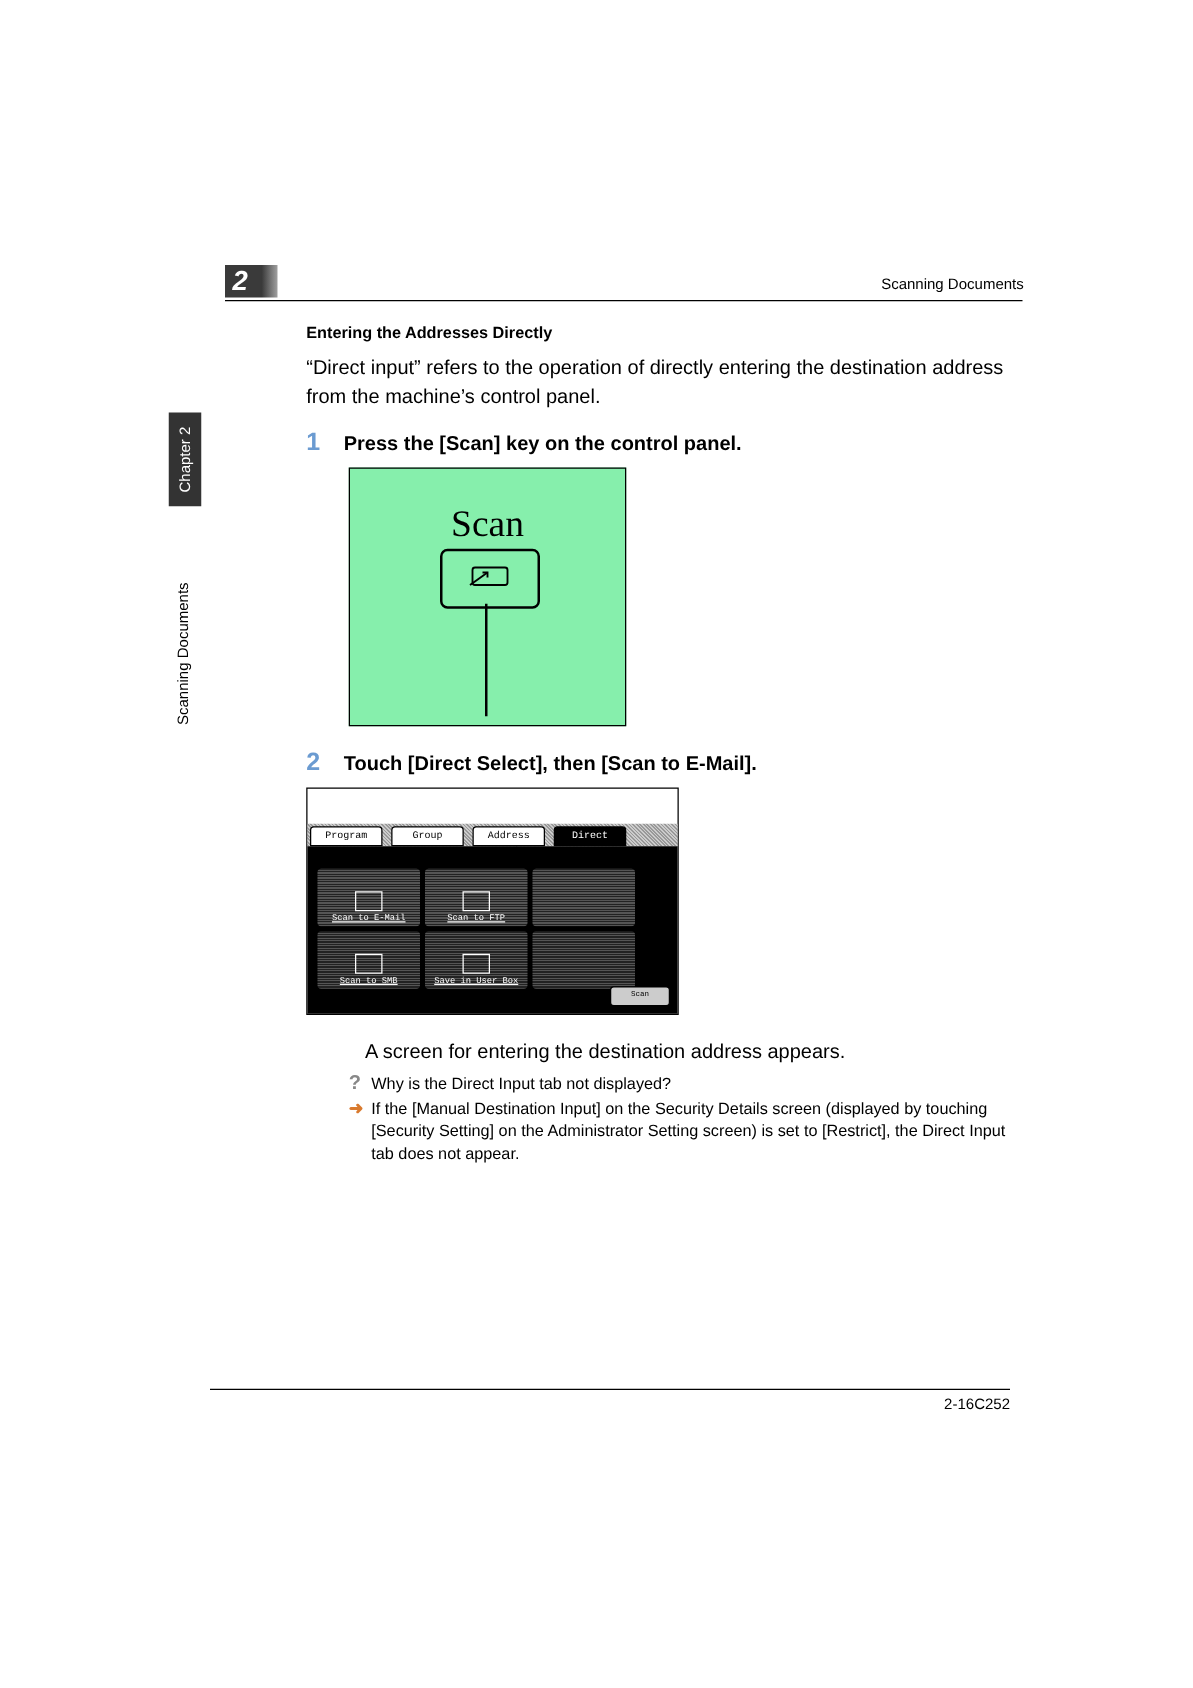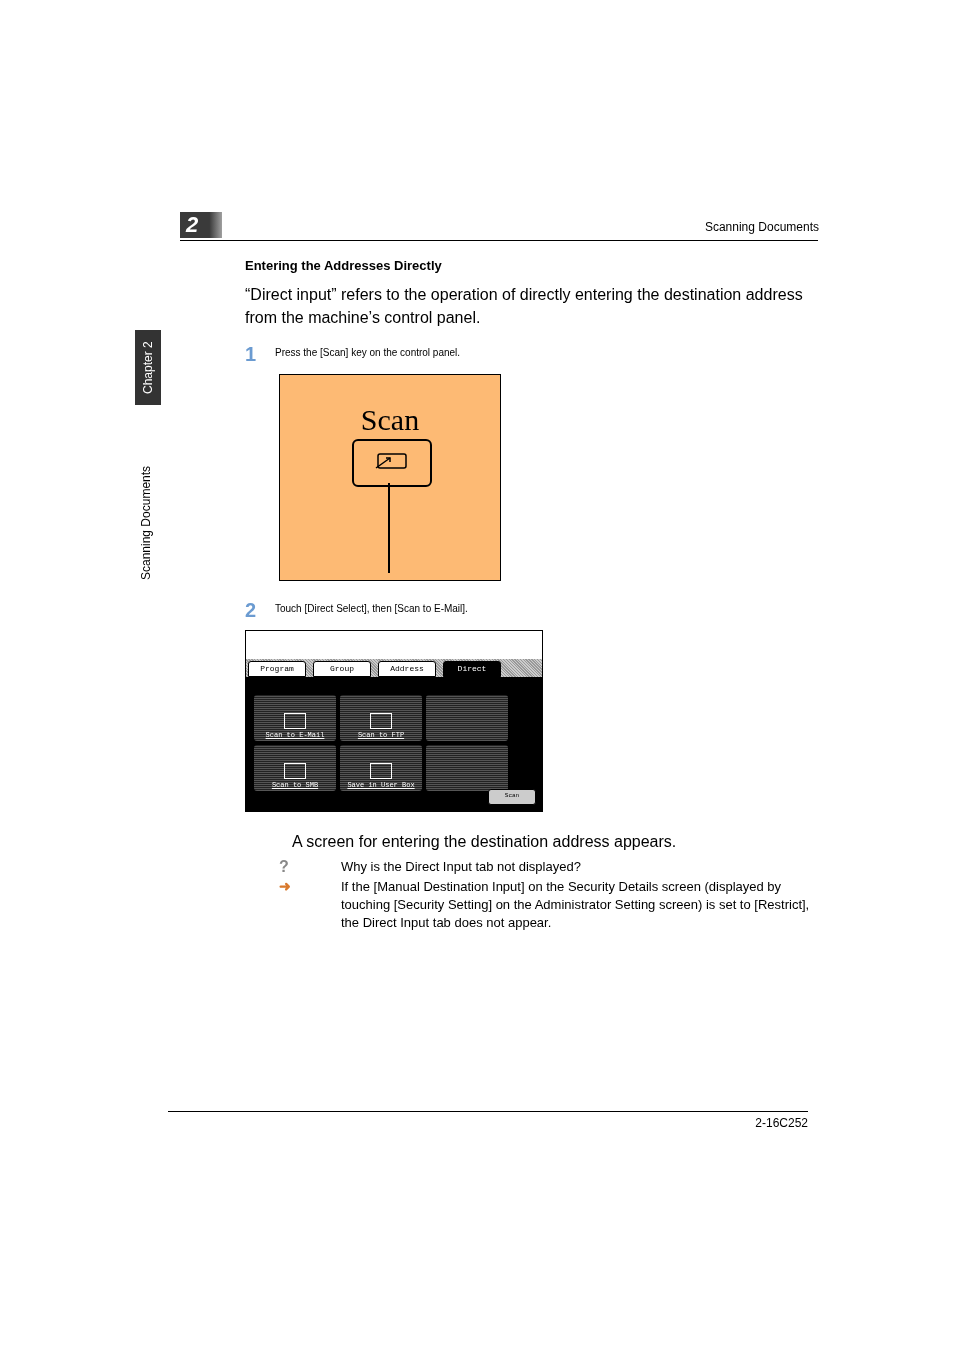--- a/index.html
+++ b/index.html
@@ -93,30 +93,31 @@
     margin-bottom: 8px;
   }
   .step-num {
     width: 30px;
     font-size: 20px;
     font-weight: bold;
     color: #6b9bd1;
     flex-shrink: 0;
   }
   .step-text {
-    font-size: 10px;
+    font-size: 16px;
     padding-top: 4px;
+    font-weight: bold;
   }
   .scan-figure {
     margin: 8px 0 18px 34px;
     width: 220px;
     height: 205px;
     border: 1px solid #000;
     position: relative;
-    background: #fdba74;
+    background: #86efac;
   }
   .scan-label {
     position: absolute;
     top: 28px;
     left: 0;
     width: 100%;
     text-align: center;
     font-family: "Times New Roman", serif;
     font-size: 30px;
   }
@@ -243,21 +244,21 @@
     margin-bottom: 2px;
   }
   .qa-icon {
     width: 18px;
     flex-shrink: 0;
     font-weight: bold;
     color: #888;
     font-size: 16px;
   }
   .qa-icon.arrow { color: #d97a2e; font-size: 14px; }
-  .qa-text { line-height: 1.4; margin-left: 44px; }
+  .qa-text { line-height: 1.4; }
   .footer {
     position: absolute;
     left: 168px;
     bottom: 220px;
     width: 640px;
     border-top: 1px solid #000;
     display: flex;
     justify-content: flex-end;
     font-size: 12px;
     padding-top: 4px;

